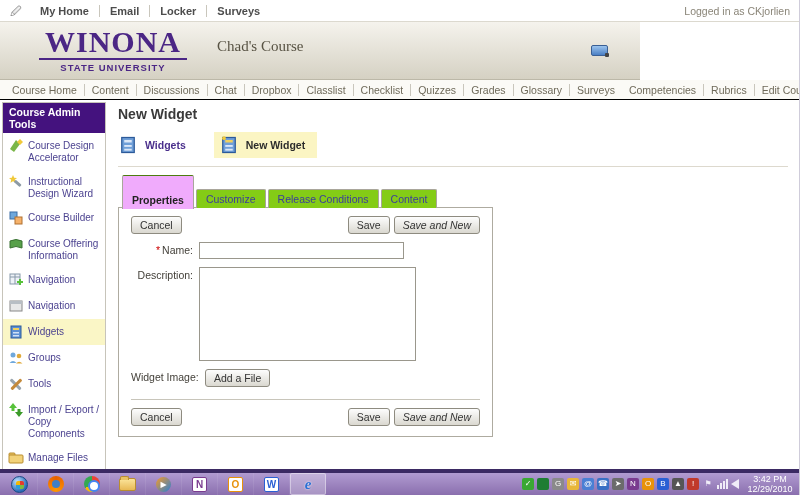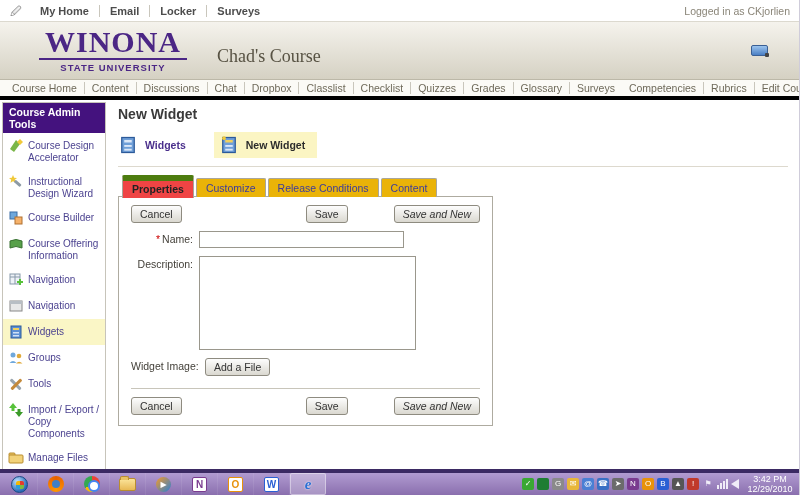--- a/index.html
+++ b/index.html
@@ -8,30 +8,30 @@
 
   
   .utility-bar { position:absolute; top:0; left:0; width:800px; height:22px; background:#ffffff; border-bottom:1px solid #dcd9cf; display:flex; align-items:center; padding:0 10px; }
   .clip-icon { width:12px; height:12px; margin-right:8px; color:#8a8a8a; font-size:11px; line-height:12px; }
   .util-links { display:flex; list-style:none; align-items:center; }
   .util-links li { font-size:11px; font-weight:bold; color:#4d4d4d; padding:0 10px; cursor:pointer; }
   .util-links li + li { border-left:1px solid #c9c6bc; }
   .logged-in { margin-left:auto; font-size:10.5px; color:#8a8578; }
 
   
-  .banner { position:absolute; top:22px; left:0; width:800px; height:58px; background:linear-gradient(#f5f3ed, #d5d1c3); border-bottom:1px solid #bcb8a8;text-decoration:underline; }
+  .banner { position:absolute; top:22px; left:0; width:640px; height:58px; background:linear-gradient(#f5f3ed, #d5d1c3); border-bottom:1px solid #bcb8a8;text-decoration:underline; }
   .logo { position:absolute; left:33px; top:4px; width:160px; text-align:center; cursor:pointer; }
   .logo-main { font-family:"Liberation Serif", serif; font-weight:bold; font-size:30px; letter-spacing:1px; color:#4b2685; line-height:32px; }
   .logo-sub { font-size:9.5px; font-weight:bold; letter-spacing:1px; color:#4b2685; border-top:2px solid #4b2685; padding-top:2px; margin:0 6px; }
-  .course-title { position:absolute; left:217px; top:24px; font-family:"Liberation Serif", serif; font-size:18px; color:#575243; }
+  .course-title { position:absolute; left:217px; top:16px; font-family:"Liberation Serif", serif; font-size:15px; color:#575243; }
   .banner-mini-icon { position:absolute; right:32px; top:23px; width:17px; height:11px; background:linear-gradient(#9cc4ee,#4a7fc4); border:1px solid #3a5f94; border-radius:2px; cursor:pointer; }
   .banner-mini-icon::after { content:""; position:absolute; right:-2px; bottom:-2px; width:4px; height:4px; background:#444; border-radius:1px; }
 
   
-  .navbar { position:absolute; top:80px; left:0; width:800px; height:20px; background:#fbfaf6; border-bottom:4px solid #000000; display:flex; align-items:center; padding:0 5px; }
+  .navbar { position:absolute; top:80px; left:0; width:800px; height:20px; background:#fbfaf6; border-bottom:1px solid #000000; display:flex; align-items:center; padding:0 5px; }
   .nav-links { display:flex; list-style:none; }
   .nav-links li { font-size:10.5px; color:#6f6a5a; padding:0 7px; cursor:pointer; white-space:nowrap; }
   .nav-links li + li { border-left:1px solid #c9c6bc; }
   .nav-right { margin-left:auto; display:flex; align-items:center; }
 
   
   .main { position:absolute; top:100px; left:0; width:800px; height:369px; background:#fff; }
 
   
   .sidebar { position:absolute; left:2px; top:2px; width:104px; border:1px solid #c7c4ba; background:#fff; }
@@ -47,26 +47,26 @@
   .breadcrumb { display:flex; align-items:center; gap:28px; margin-bottom:8px; }
   .crumb { display:flex; align-items:center; gap:7px; cursor:pointer; }
   .crumb-label { font-size:10.5px; font-weight:bold; color:#4a2f8c; }
   .crumb.current { background:#fbf5c3; padding:3px 12px 3px 5px; }
   .crumb.current .crumb-label { color:#2c2c2c; }
   .icon20 { width:20px; height:20px; }
   .content-divider { border:none; border-top:1px solid #ddd9ce; margin:2px 0 8px; width:670px; }
 
   
   .tabs { display:flex; align-items:flex-end; gap:2px; margin-left:4px; position:relative; z-index:2; }
-  .tab { background:#eab308; border:1px solid #a9a69b; border-bottom:none; border-radius:2px 2px 0 0; padding:3px 9px 3px; font-size:10.5px; color:#3c3c9c; cursor:pointer; }
-  .tab.active { background:#ef4444; border-top:6px solid #4d7c0f; font-weight:bold; color:#222; padding-top:2px; margin-bottom:-1px; }
+  .tab { background:#84cc16; border:1px solid #a9a69b; border-bottom:none; border-radius:2px 2px 0 0; padding:3px 9px 3px; font-size:10.5px; color:#3c3c9c; cursor:pointer; }
+  .tab.active { background:#f0abfc; border-top:1px solid #4d7c0f; font-weight:bold; color:#222; padding-top:18px; margin-bottom:-1px; }
 
   
   .panel { width:375px; border:1px solid #aeaba0; background:#fff; padding:8px 12px 10px; margin-top:-1px; }
-  .btn-row { display:flex; align-items:center;gap:42px; }
+  .btn-row { display:flex; align-items:center; }
   .btn-row .spacer { flex:1; }
   .btn { font-family:"Liberation Sans", sans-serif; font-size:10.5px; color:#333; background:linear-gradient(#fdfdfd,#dad8d0); border:1px solid #8e8b80; border-radius:3px; padding:2px 8px; cursor:pointer; }
   .btn + .btn { margin-left:4px;font-style:italic; }
   .section-title { font-size:11.5px; font-weight:bold; color:#44413a; margin-top:12px; padding-bottom:3px; border-bottom:1px solid #c8c5ba; }
   .form-row { display:flex; margin-top:8px; }
   .form-label { width:68px; flex:0 0 68px; text-align:right; font-size:10.5px; color:#44413a; padding-right:6px; padding-top:2px; }
   .req { color:#c00; margin-right:2px; }
   .txt-input { width:205px; height:17px; border:1px solid #9a978c; font-size:11px; padding:0 2px; }
   .txt-area { width:217px; height:94px; border:1px solid #9a978c; font-size:11px; resize:none; }
   .panel-hr { border:none; border-top:1px solid #c8c5ba; margin:12px 0 8px; }

